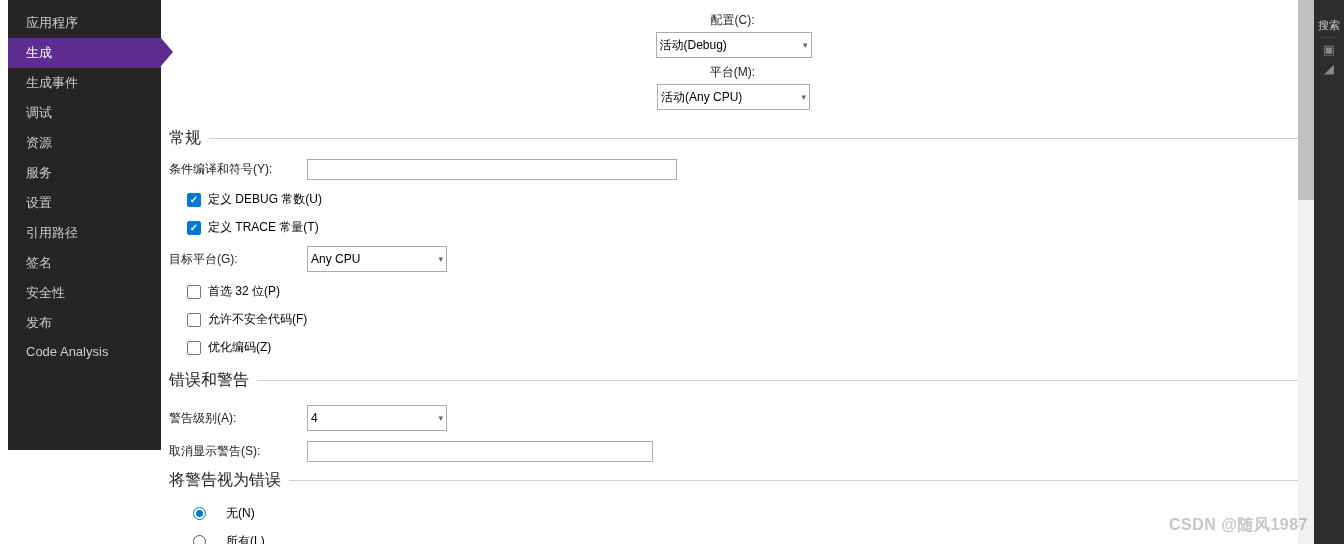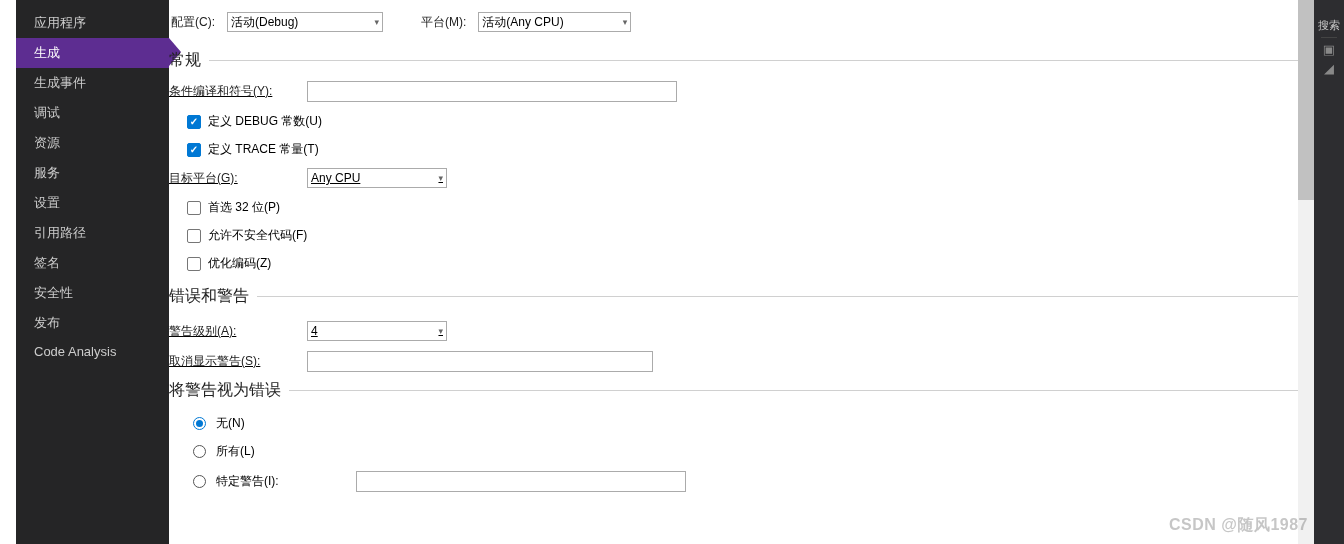--- a/index.html
+++ b/index.html
@@ -1,54 +1,54 @@
 <!DOCTYPE html>
 <html><head>
   <meta charset="utf-8">
   <style>
     * { margin: 0; padding: 0; box-sizing: border-box; font-family: "Microsoft YaHei", sans-serif; }
     body { background: #fff; width: 1344px; height: 544px; overflow: hidden; position: relative; }
     
-    .sidebar { position: absolute; left: 16px; top: 0; width: 153px; height: 544px; background: #252526; padding-top: 8px; }
+    .sidebar { position: absolute; left: 8px; top: 0; width: 153px; height: 450px; background: #252526; padding-top: 8px; }
     .sidebar-item { color: #ccc; font-size: 13px; padding: 6px 18px; cursor: pointer; position: relative; }
     .sidebar-item.selected { background: #5D2D91; color: #fff; }
     .sidebar-item.selected::after { content: ''; position: absolute; right: -12px; top: 0; width: 0; height: 0; border-top: 14px solid transparent; border-bottom: 14px solid transparent; border-left: 12px solid #5D2D91; }
     
     .right-panel { position: absolute; right: 0; top: 0; width: 30px; height: 544px; background: #2d2d30; display: flex; flex-direction: column; align-items: center; padding-top: 18px; gap: 4px; }
     .right-label { color: #ccc; font-size: 11px; writing-mode: horizontal-tb; }
     .right-icon { color: #888; font-size: 13px; }
     .right-sep { width: 16px; height: 1px; background: #444; }
     
     .content { position: absolute; left: 153px; top: 0; right: 30px; height: 544px; overflow: auto; }
     .scrollbar-v { position: absolute; right: 30px; top: 0; width: 16px; height: 544px; background: #f1f1f1; }
     .scrollbar-thumb { position: absolute; top: 0; width: 16px; height: 200px; background: #c1c1c1; }
     
-    .top-row { display: flex; align-items: center; gap: 10px; padding: 12px 18px 10px; font-size: 12px; }
+    .top-row { display: flex; align-items: center; gap: 3px; padding: 12px 18px 10px; font-size: 12px; flex-direction: column; }
     .top-label { color: #222; padding-right: 2px; }
-    .dropdown { border: 1px solid #ababab; background: #fff; font-size: 12px; height: 20px; padding: 2px 3px; position: relative; display: flex; align-items: center; justify-content: space-between; }
+    .dropdown { border: 1px solid #ababab; background: #fff; font-size: 12px; height: 26px; padding: 2px 3px; position: relative; display: flex; align-items: center; justify-content: space-between; }
     .dd-config { width: 156px; }
     .dd-platform { width: 153px; margin-left: 0; }
     .dd-arrow { font-size: 9px; color: #666; }
     
     .group-label { font-size: 16px; color: #222; margin: 8px 0 0 16px; position: relative; display: flex; align-items: center; }
     .group-label::after { content: ''; flex: 1; height: 1px; background: #d0d0d0; margin-left: 8px; margin-right: 12px; }
     
-    .field-row { display: flex; align-items: center; font-size: 12px; margin-top: 10px; padding-left: 16px; text-decoration: underline; }
+    .field-row { display: flex; align-items: center; font-size: 12px; margin-top: 10px; padding-left: 16px; }
     .field-label { width: 138px; color: #222; }
     .text-input { border: 1px solid #ababab; height: 21px; padding: 2px 4px; font-size: 12px; }
     .ti-long { width: 370px; }
     .ti-mid { width: 346px; }
     .dd-target { width: 140px; text-align: right; }
     .dd-warn { width: 140px; }
     
     .chk-row { display: flex; align-items: center; font-size: 12px; margin-top: 11px; padding-left: 34px; gap: 7px; }
     .chk { width: 14px; height: 14px; border: 1px solid #767676; border-radius: 2px; display: flex; align-items: center; justify-content: center; cursor: pointer; }
     .chk.checked { background: #0078d4; border-color: #0078d4; color: #fff; font-size: 10px; font-weight: bold; }
     
-    .radio-row { display: flex; align-items: center; font-size: 12px; margin-top: 11px; padding-left: 40px; gap: 10px; }
+    .radio-row { display: flex; align-items: center; font-size: 12px; margin-top: 11px; padding-left: 40px; gap: 20px; }
     .radio { width: 13px; height: 13px; border: 1px solid #555; border-radius: 50%; display: flex; align-items: center; justify-content: center; cursor: pointer; }
     .radio.checked { border-color: #0078d4; }
     .radio.checked::after { content: ''; width: 7px; height: 7px; background: #0078d4; border-radius: 50%; }
     
     .annotation { position: absolute; pointer-events: none; }
     
     .watermark { position: absolute; right: 36px; bottom: 8px; color: rgba(128,128,128,0.45); font-size: 16px; font-weight: 700; letter-spacing: 0.5px; }
   </style>
 </head>
 <body>

